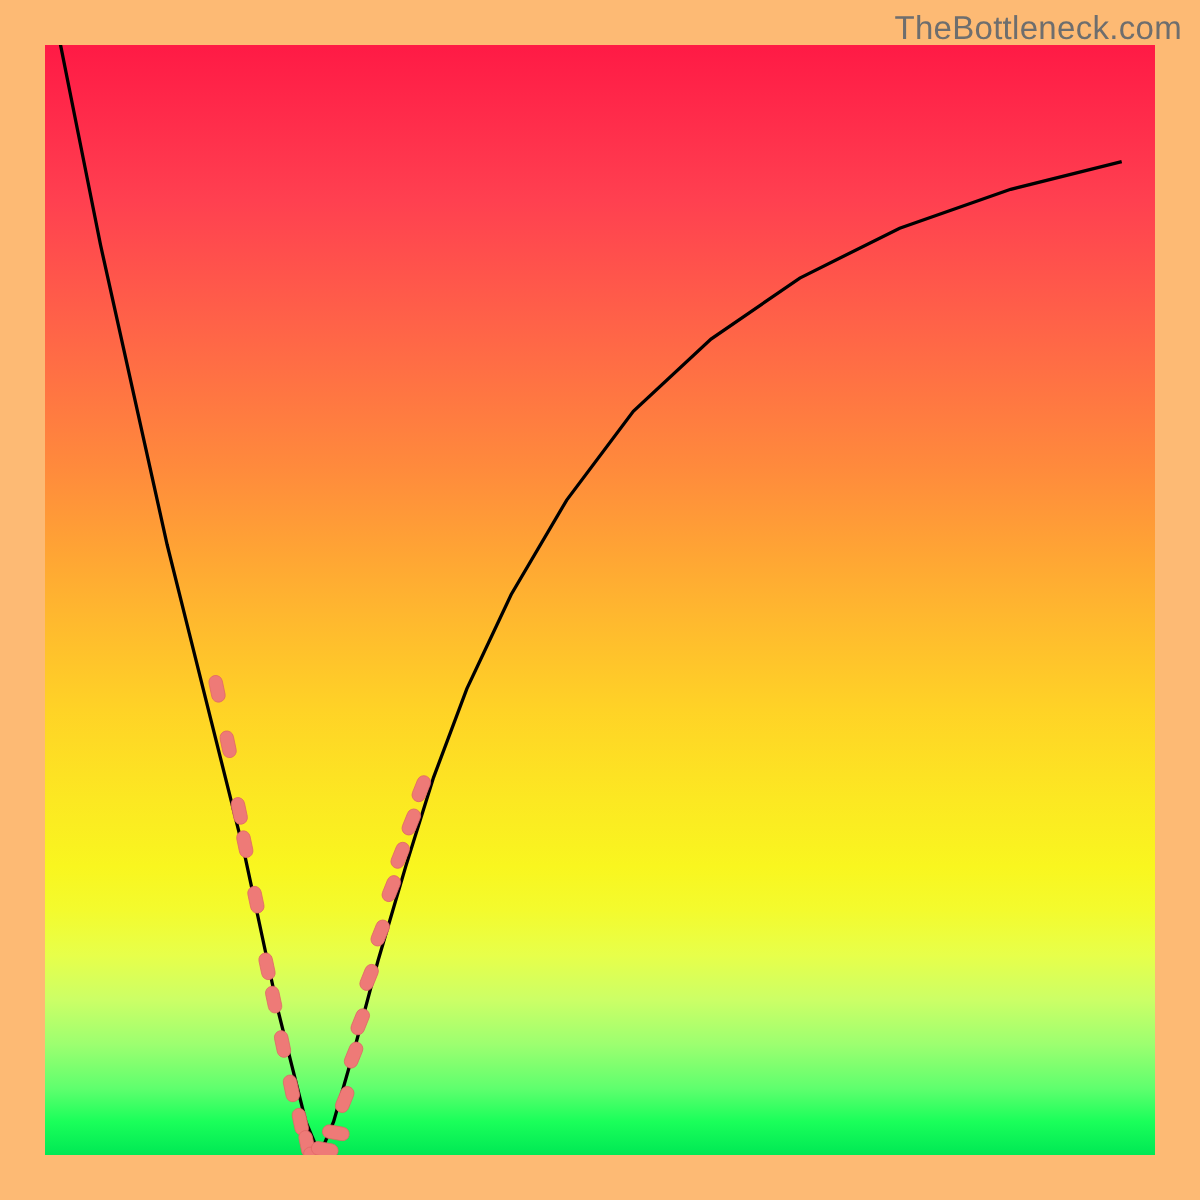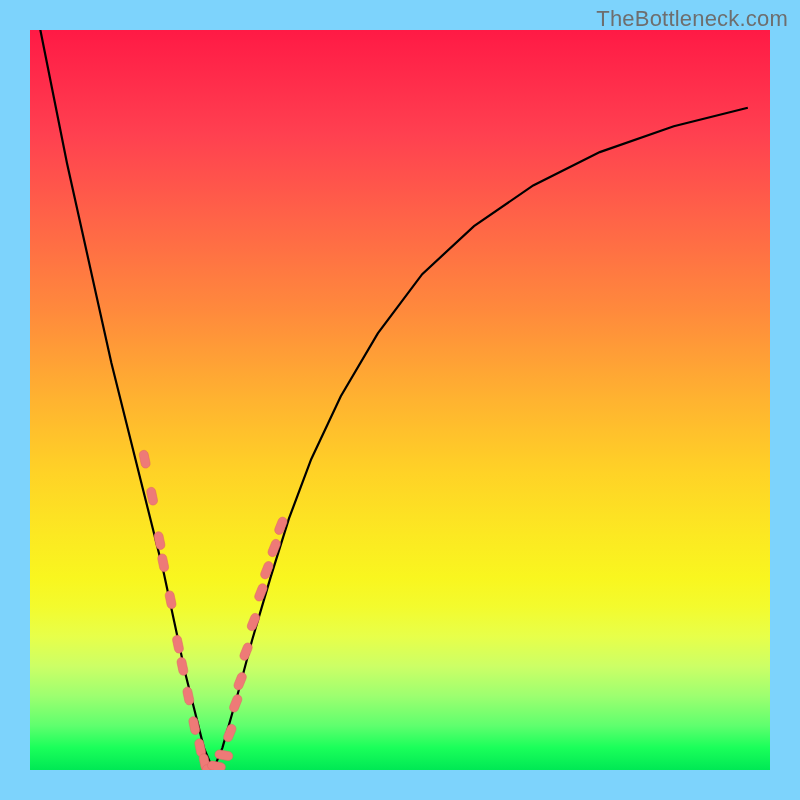--- a/index.html
+++ b/index.html
@@ -10,21 +10,21 @@
     background: #000000;
     overflow: hidden;
     font-family: Arial, Helvetica, sans-serif;
   }
   .frame {
     position: absolute;
     left: 0;
     top: 0;
     width: 800px;
     height: 800px;
-    background: #7dd3fc;
+    background: #fdba74;
   }
   .plot-area {
     position: absolute;
     left: 30px;
     top: 30px;
     width: 740px;
     height: 740px;
     
     background: linear-gradient(
       to bottom,

